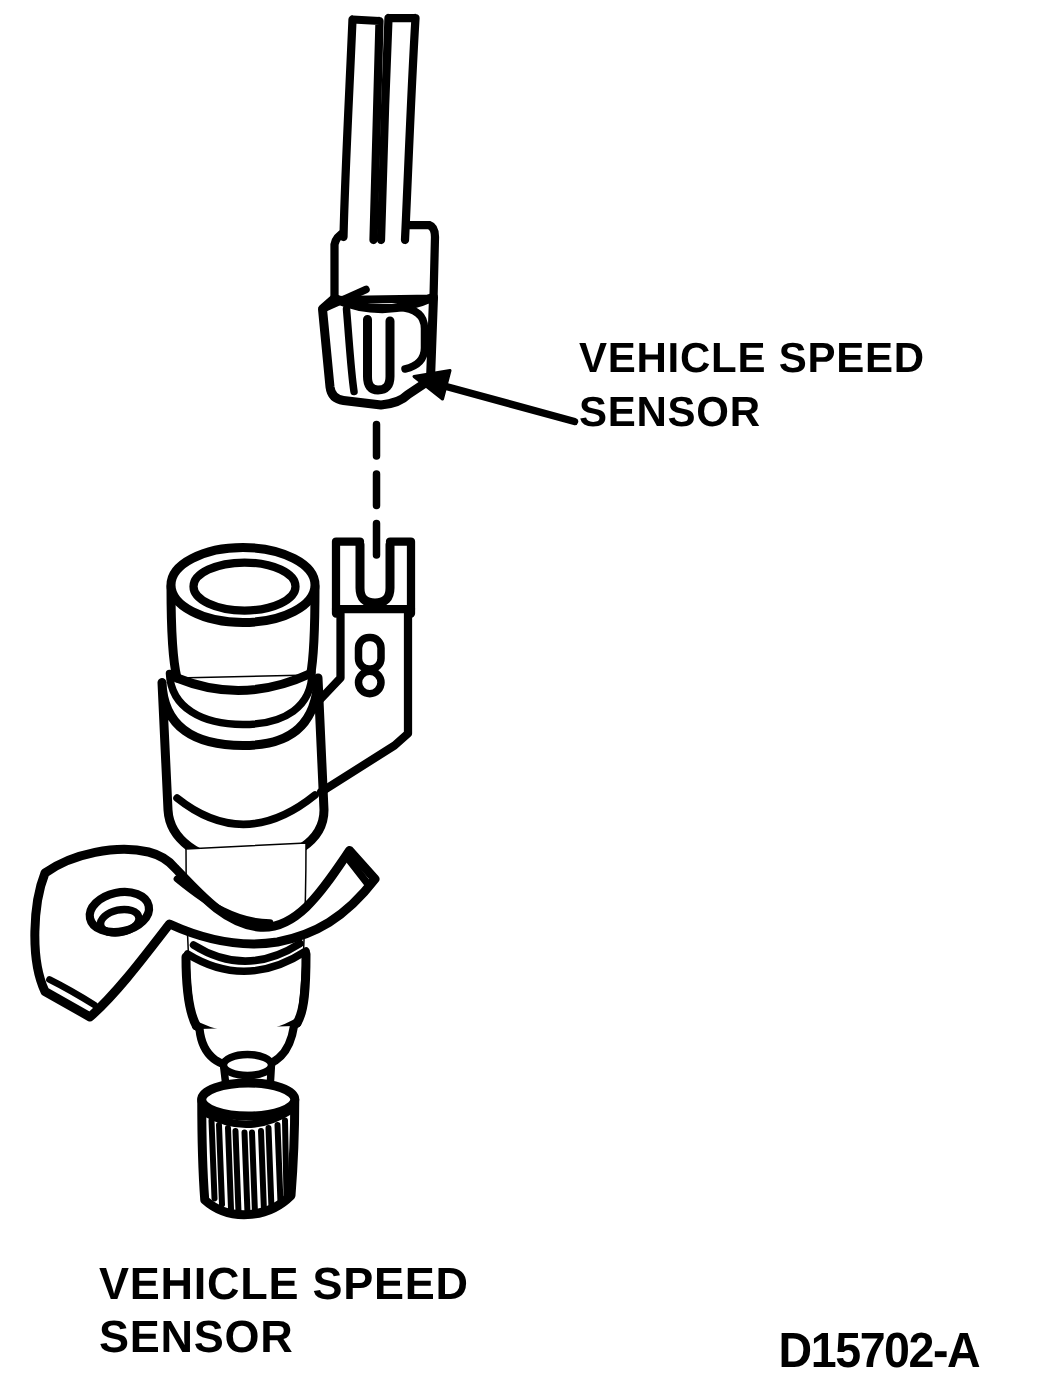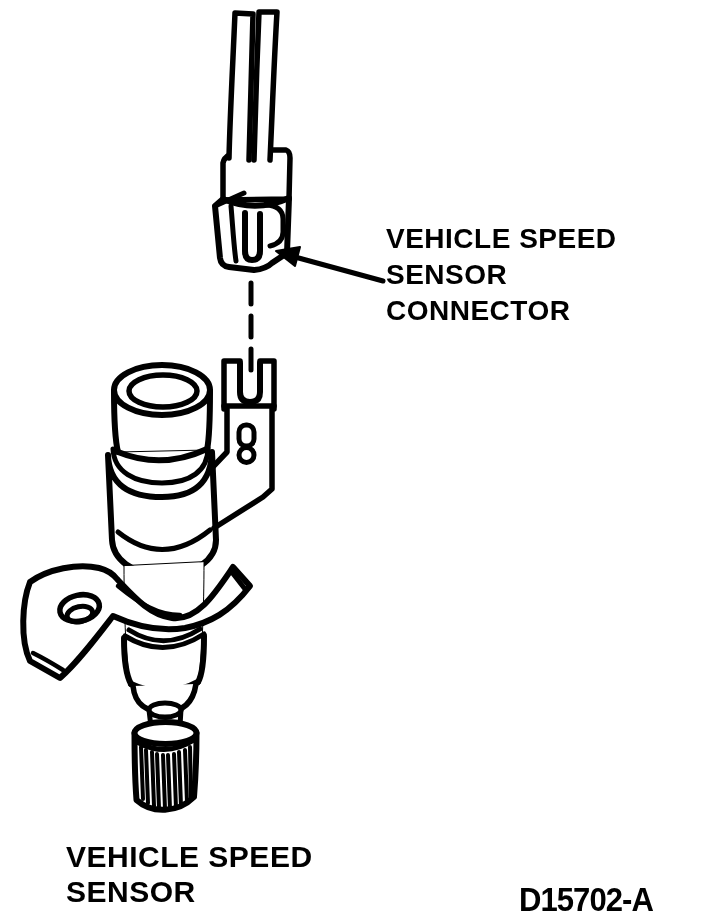--- a/index.html
+++ b/index.html
@@ -156,21 +156,20 @@
 
     <g>
       <path d="M383,281 L295,257" stroke-width="5"></path>
       <polygon points="276,251 300,247 295,266" fill="#000" stroke="#000" stroke-width="2"></polygon>
     </g>
   </svg>
 
   <div id="connector-label" class="callout">
     <span>VEHICLE SPEED</span>
     <span>SENSOR</span>
-    <span>CONNECTOR</span>
   </div>
 
   <div id="sensor-label" class="callout">
     <span>VEHICLE SPEED</span>
     <span>SENSOR</span>
   </div>
 
   <div id="part-number" class="callout">D15702-A</div>
 
 </div>

